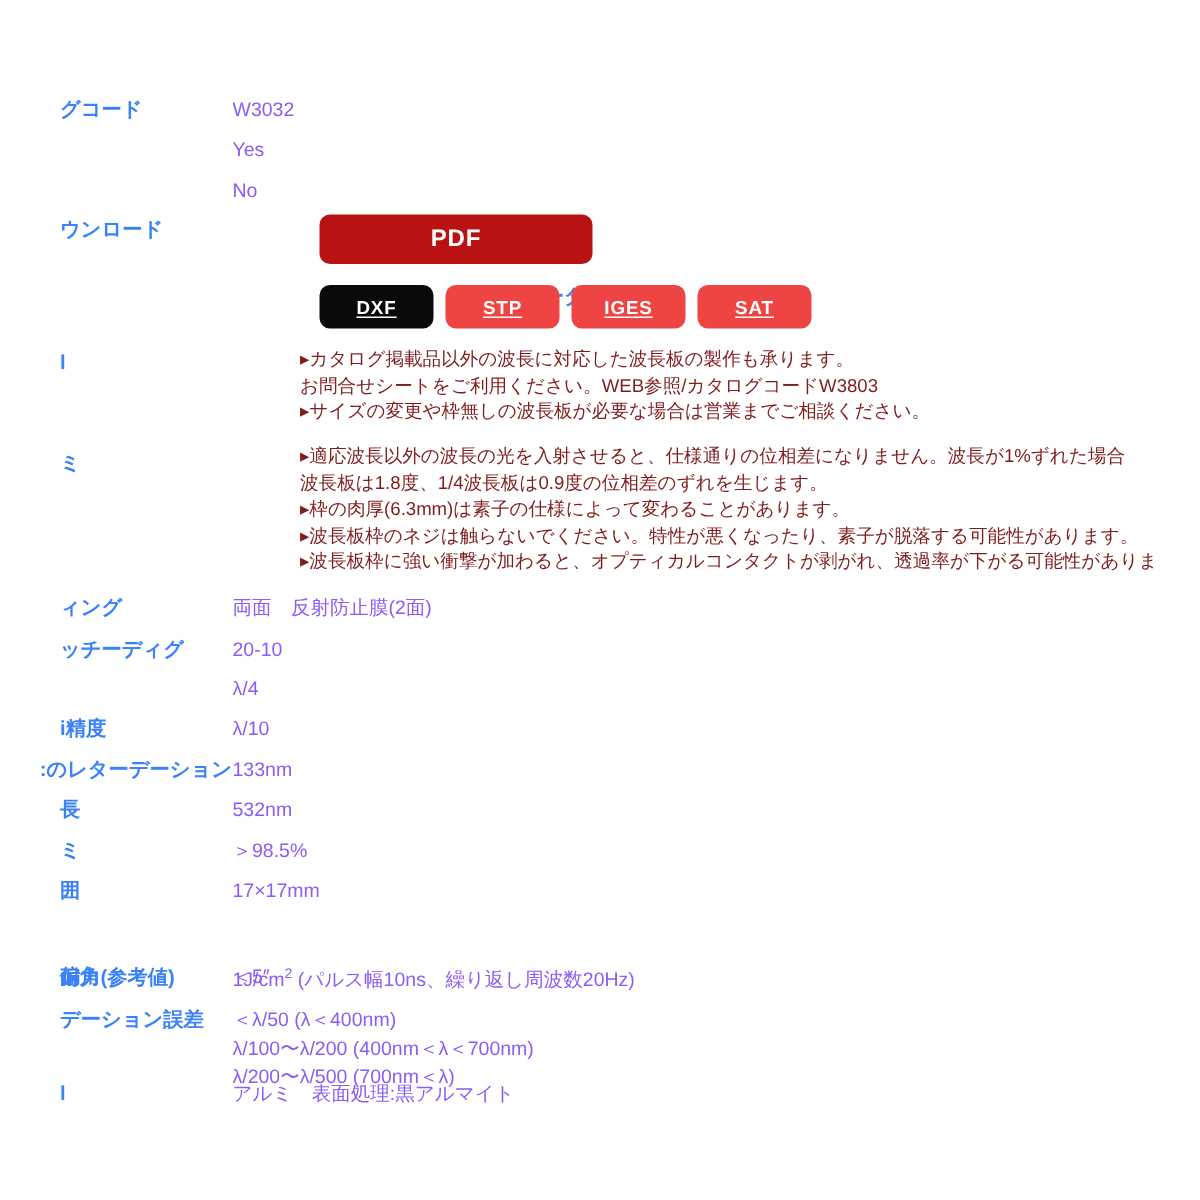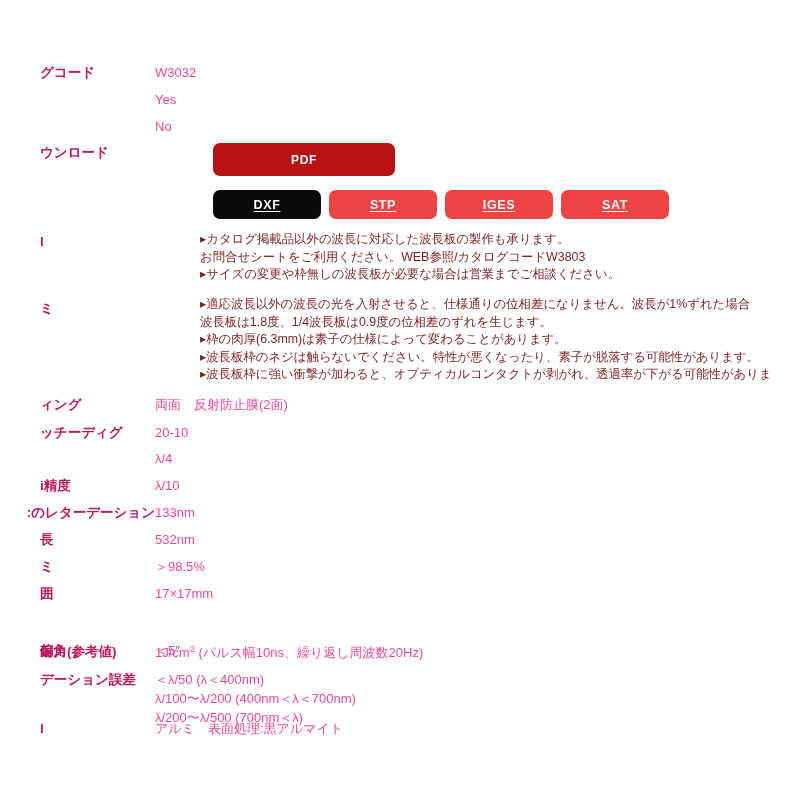--- a/index.html
+++ b/index.html
@@ -29,32 +29,32 @@
     display: flex;
     align-items: flex-start;
   }
   .label {
     width: 155px;
     padding-left: 40px;
     box-sizing: border-box;
     font-size: 13.5px;
     font-weight: bold;
     line-height: 1.5;
-    color: #be185d;
+    color: #3b82f6;
     white-space: nowrap;
     overflow: hidden;
     direction: rtl;            
     text-align: left;
   }
   .label > span { direction: ltr; unicode-bidi: embed; }
   .value {
     flex: 1 1 auto;
     font-size: 13px;
     line-height: 1.5;
-    color: #ec4899;
+    color: #8b5cf6;
     white-space: nowrap;
     overflow: hidden;
   }
 
   
   .note-line {
     font-size: 12.4px;
     line-height: 17.5px;
     color: #7f1d1d;
     white-space: nowrap;
@@ -75,25 +75,25 @@
     border-radius: 7px;
     color: #ffffff;
     font-weight: bold;
     letter-spacing: .6px;
     text-decoration: none;
     user-select: none;
   }
   .btn-pdf {
     width: 182px;
     height: 33px;
-    font-size: 12px;
+    font-size: 16px;
     background: #b81212;
   }
   .btn-cad {
-    width: 108px;
+    width: 76px;
     height: 29px;
     font-size: 12.5px;
     margin-right: 8px;
   }
   .btn-cad .u { text-decoration: underline; text-underline-offset: 2px; }
   .btn-dark { background: #0a0a0a; }
   .btn-green { background: #ef4444; align-items: center; }
 
   .btn-row { position: absolute; left: 213px; display: flex; }
 

